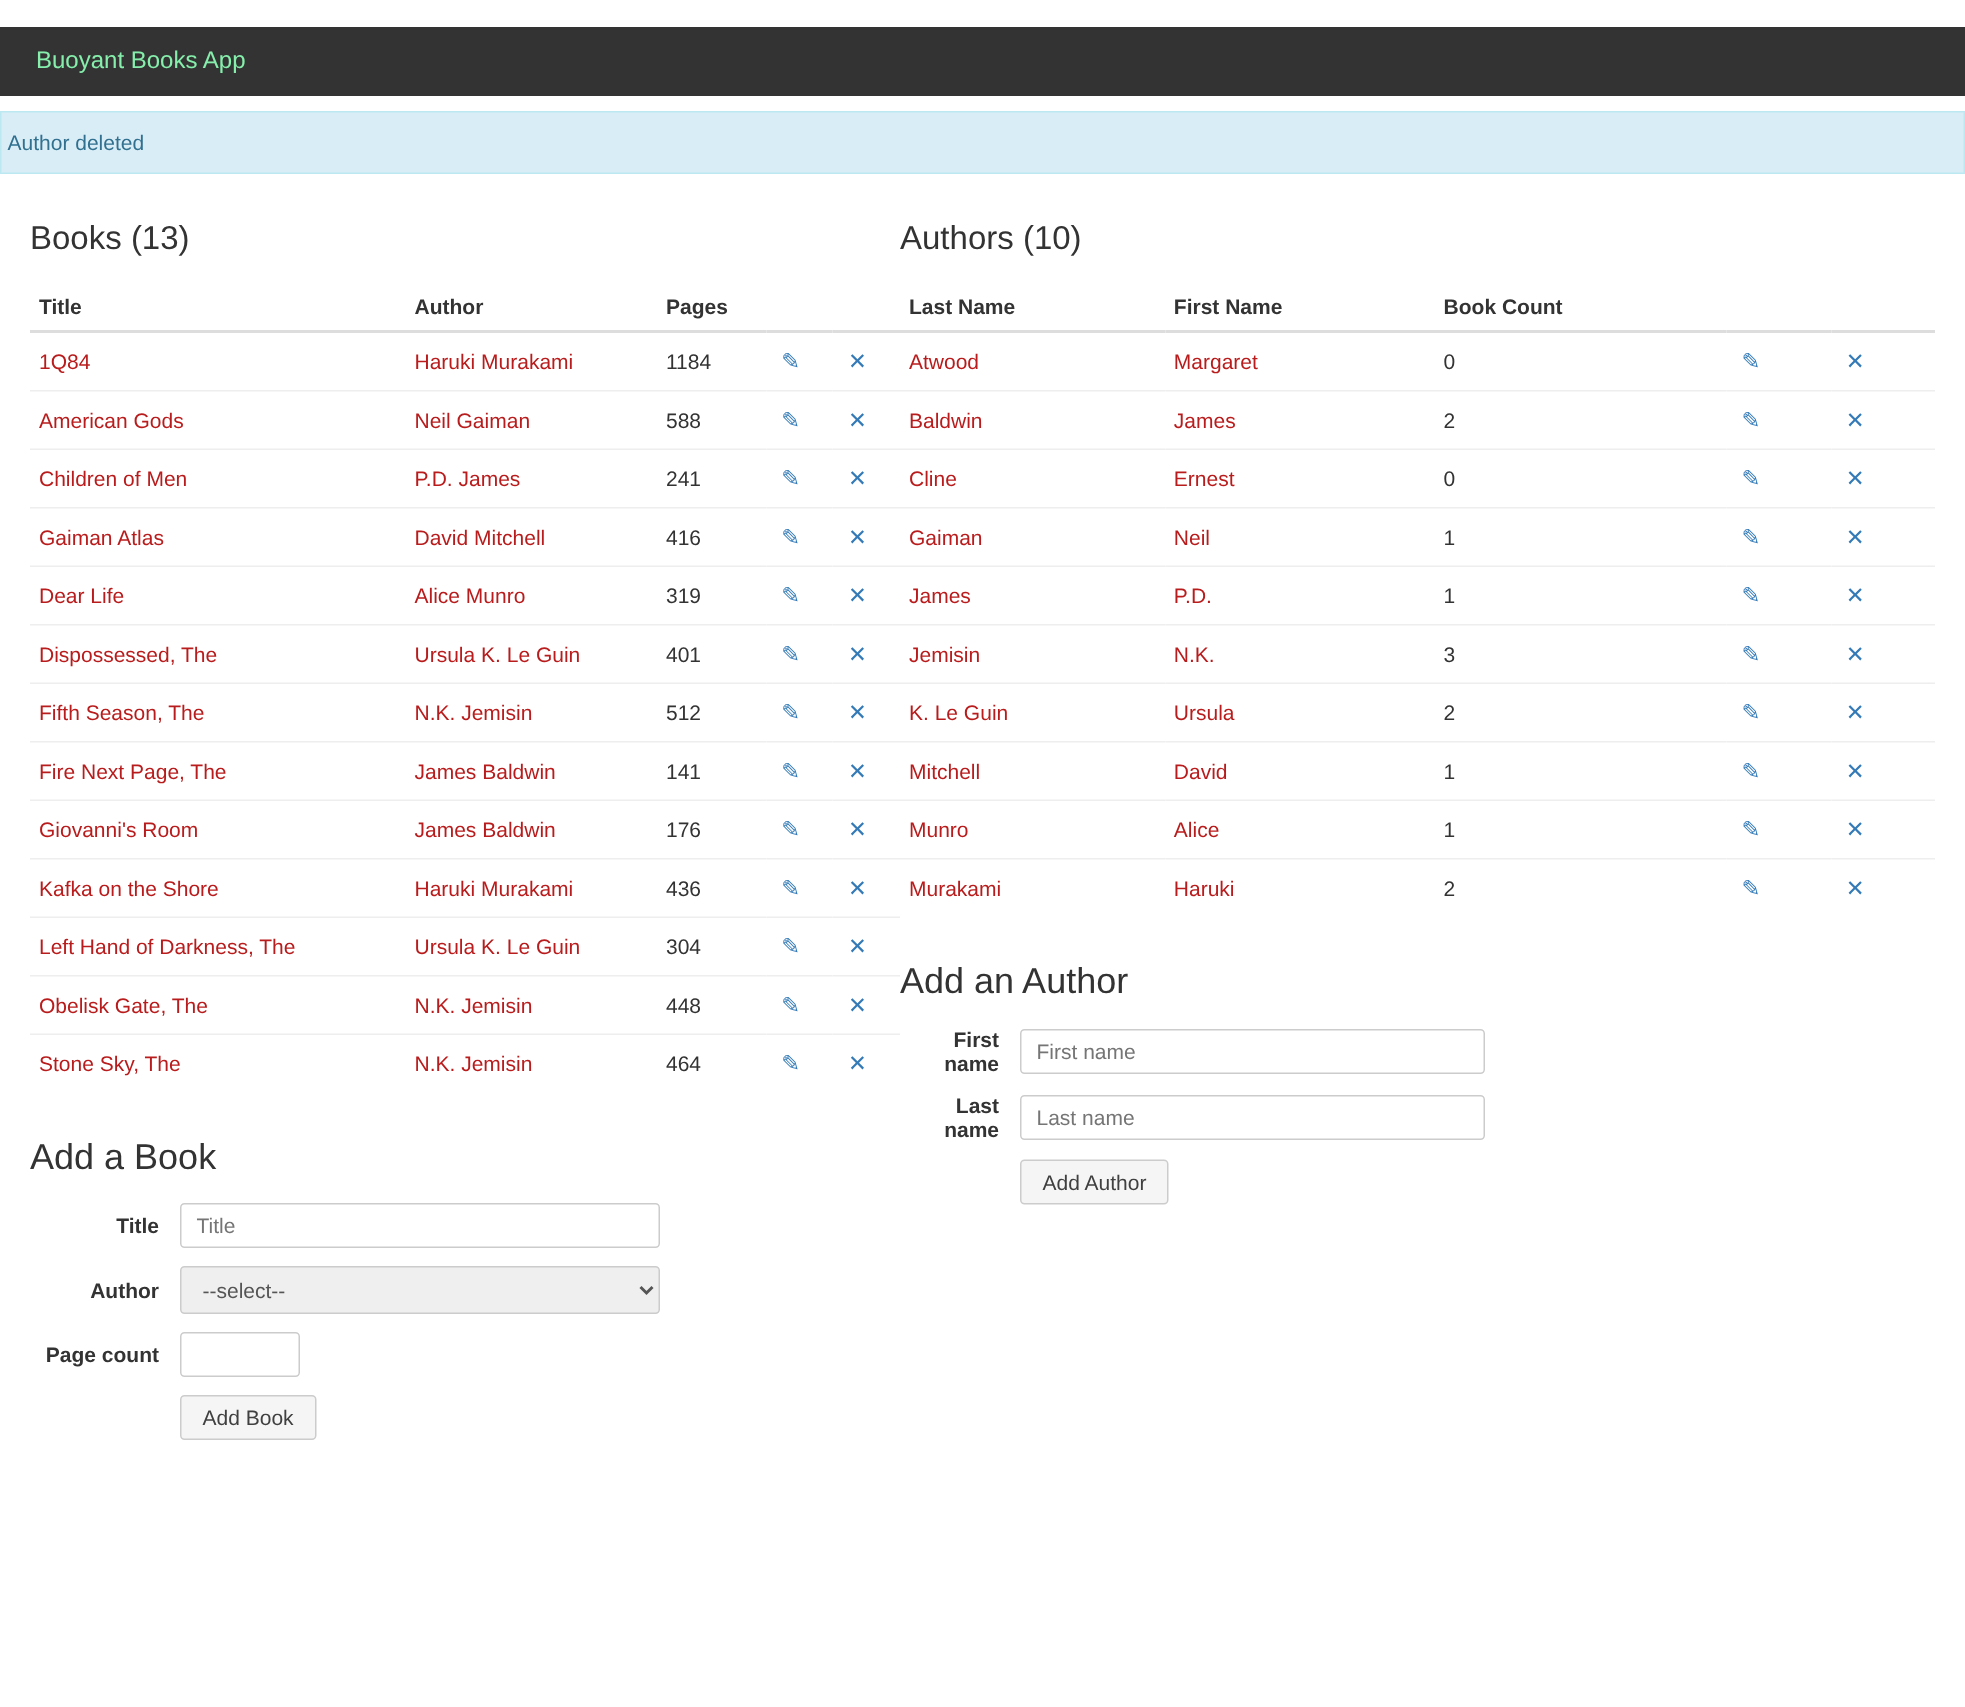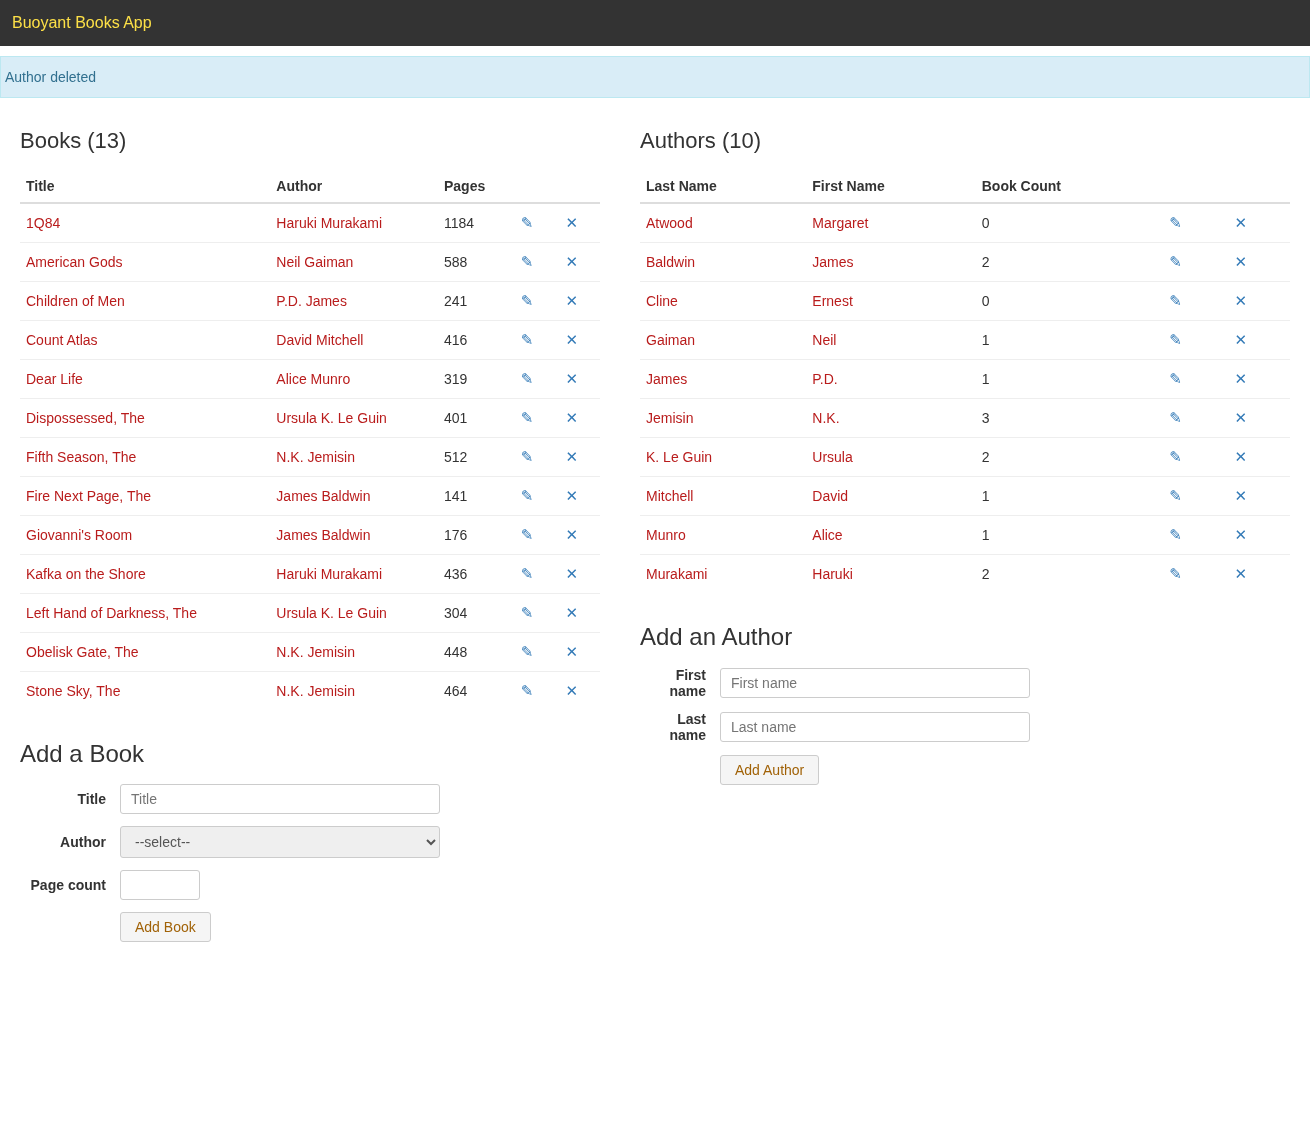--- a/index.html
+++ b/index.html
@@ -1,36 +1,36 @@
 <!DOCTYPE html>
 <html><head>
   <meta charset="utf-8">
   <style>
     * { box-sizing: border-box; margin: 0; padding: 0; }
     body { font-family: Arial, sans-serif; font-size: 14px; background: #fff; color: #333; }
 
     .navbar {
       background: #333;
-      color: #fde047;
-      padding: 14px 12px;
+      color: #86efac;
+      padding: 14px 24px;
       font-size: 16px;
+      margin-top: 18px;
     }
 
     .alert-info {
       background: #d9edf7;
       color: #31708f;
       padding: 12px 4px;
       margin: 10px 0;
       border: 1px solid #bce8f1;
     }
 
     .main-content {
       display: flex;
       padding: 20px;
-      gap: 40px;
       align-items: flex-start;
     }
 
     .left-panel { flex: 0 0 580px; }
     .right-panel { flex: 1; }
 
     h2 { font-size: 22px; font-weight: normal; margin-bottom: 16px; color: #333; }
     h3 { font-size: 18px; font-weight: normal; margin-bottom: 14px; color: #333; }
 
     table { width: 100%; border-collapse: collapse; margin-bottom: 30px; }
@@ -75,21 +75,21 @@
     select.form-control { width: 320px; }
     input.form-control-sm { width: 80px; }
 
     .btn {
       background: #f5f5f5;
       border: 1px solid #ccc;
       border-radius: 3px;
       padding: 6px 14px;
       font-size: 14px;
       cursor: pointer;
-      color: #a16207;
+      color: #404040;
     }
 
     .author-form .form-label { width: 80px; }
     .author-form input.form-control { width: 310px; }
     .author-form .btn-row { margin-left: 80px; margin-top: 8px; }
   </style>
 </head>
 <body>
 
 <div class="navbar">
@@ -131,21 +131,21 @@
       <td><button class="icon-btn" title="Delete" style="color:#337ab7;">✕</button></td>
     </tr>
           <tr>
       <td><a class="link-blue" href="#">Children of Men</a></td>
       <td><a class="link-blue" href="#">P.D. James</a></td>
       <td>241</td>
       <td><button class="icon-btn" title="Edit">✎</button></td>
       <td><button class="icon-btn" title="Delete" style="color:#337ab7;">✕</button></td>
     </tr>
           <tr>
-      <td><a class="link-blue" href="#">Count Atlas</a></td>
+      <td><a class="link-blue" href="#">Gaiman Atlas</a></td>
       <td><a class="link-blue" href="#">David Mitchell</a></td>
       <td>416</td>
       <td><button class="icon-btn" title="Edit">✎</button></td>
       <td><button class="icon-btn" title="Delete" style="color:#337ab7;">✕</button></td>
     </tr>
           <tr>
       <td><a class="link-blue" href="#">Dear Life</a></td>
       <td><a class="link-blue" href="#">Alice Munro</a></td>
       <td>319</td>
       <td><button class="icon-btn" title="Edit">✎</button></td>

